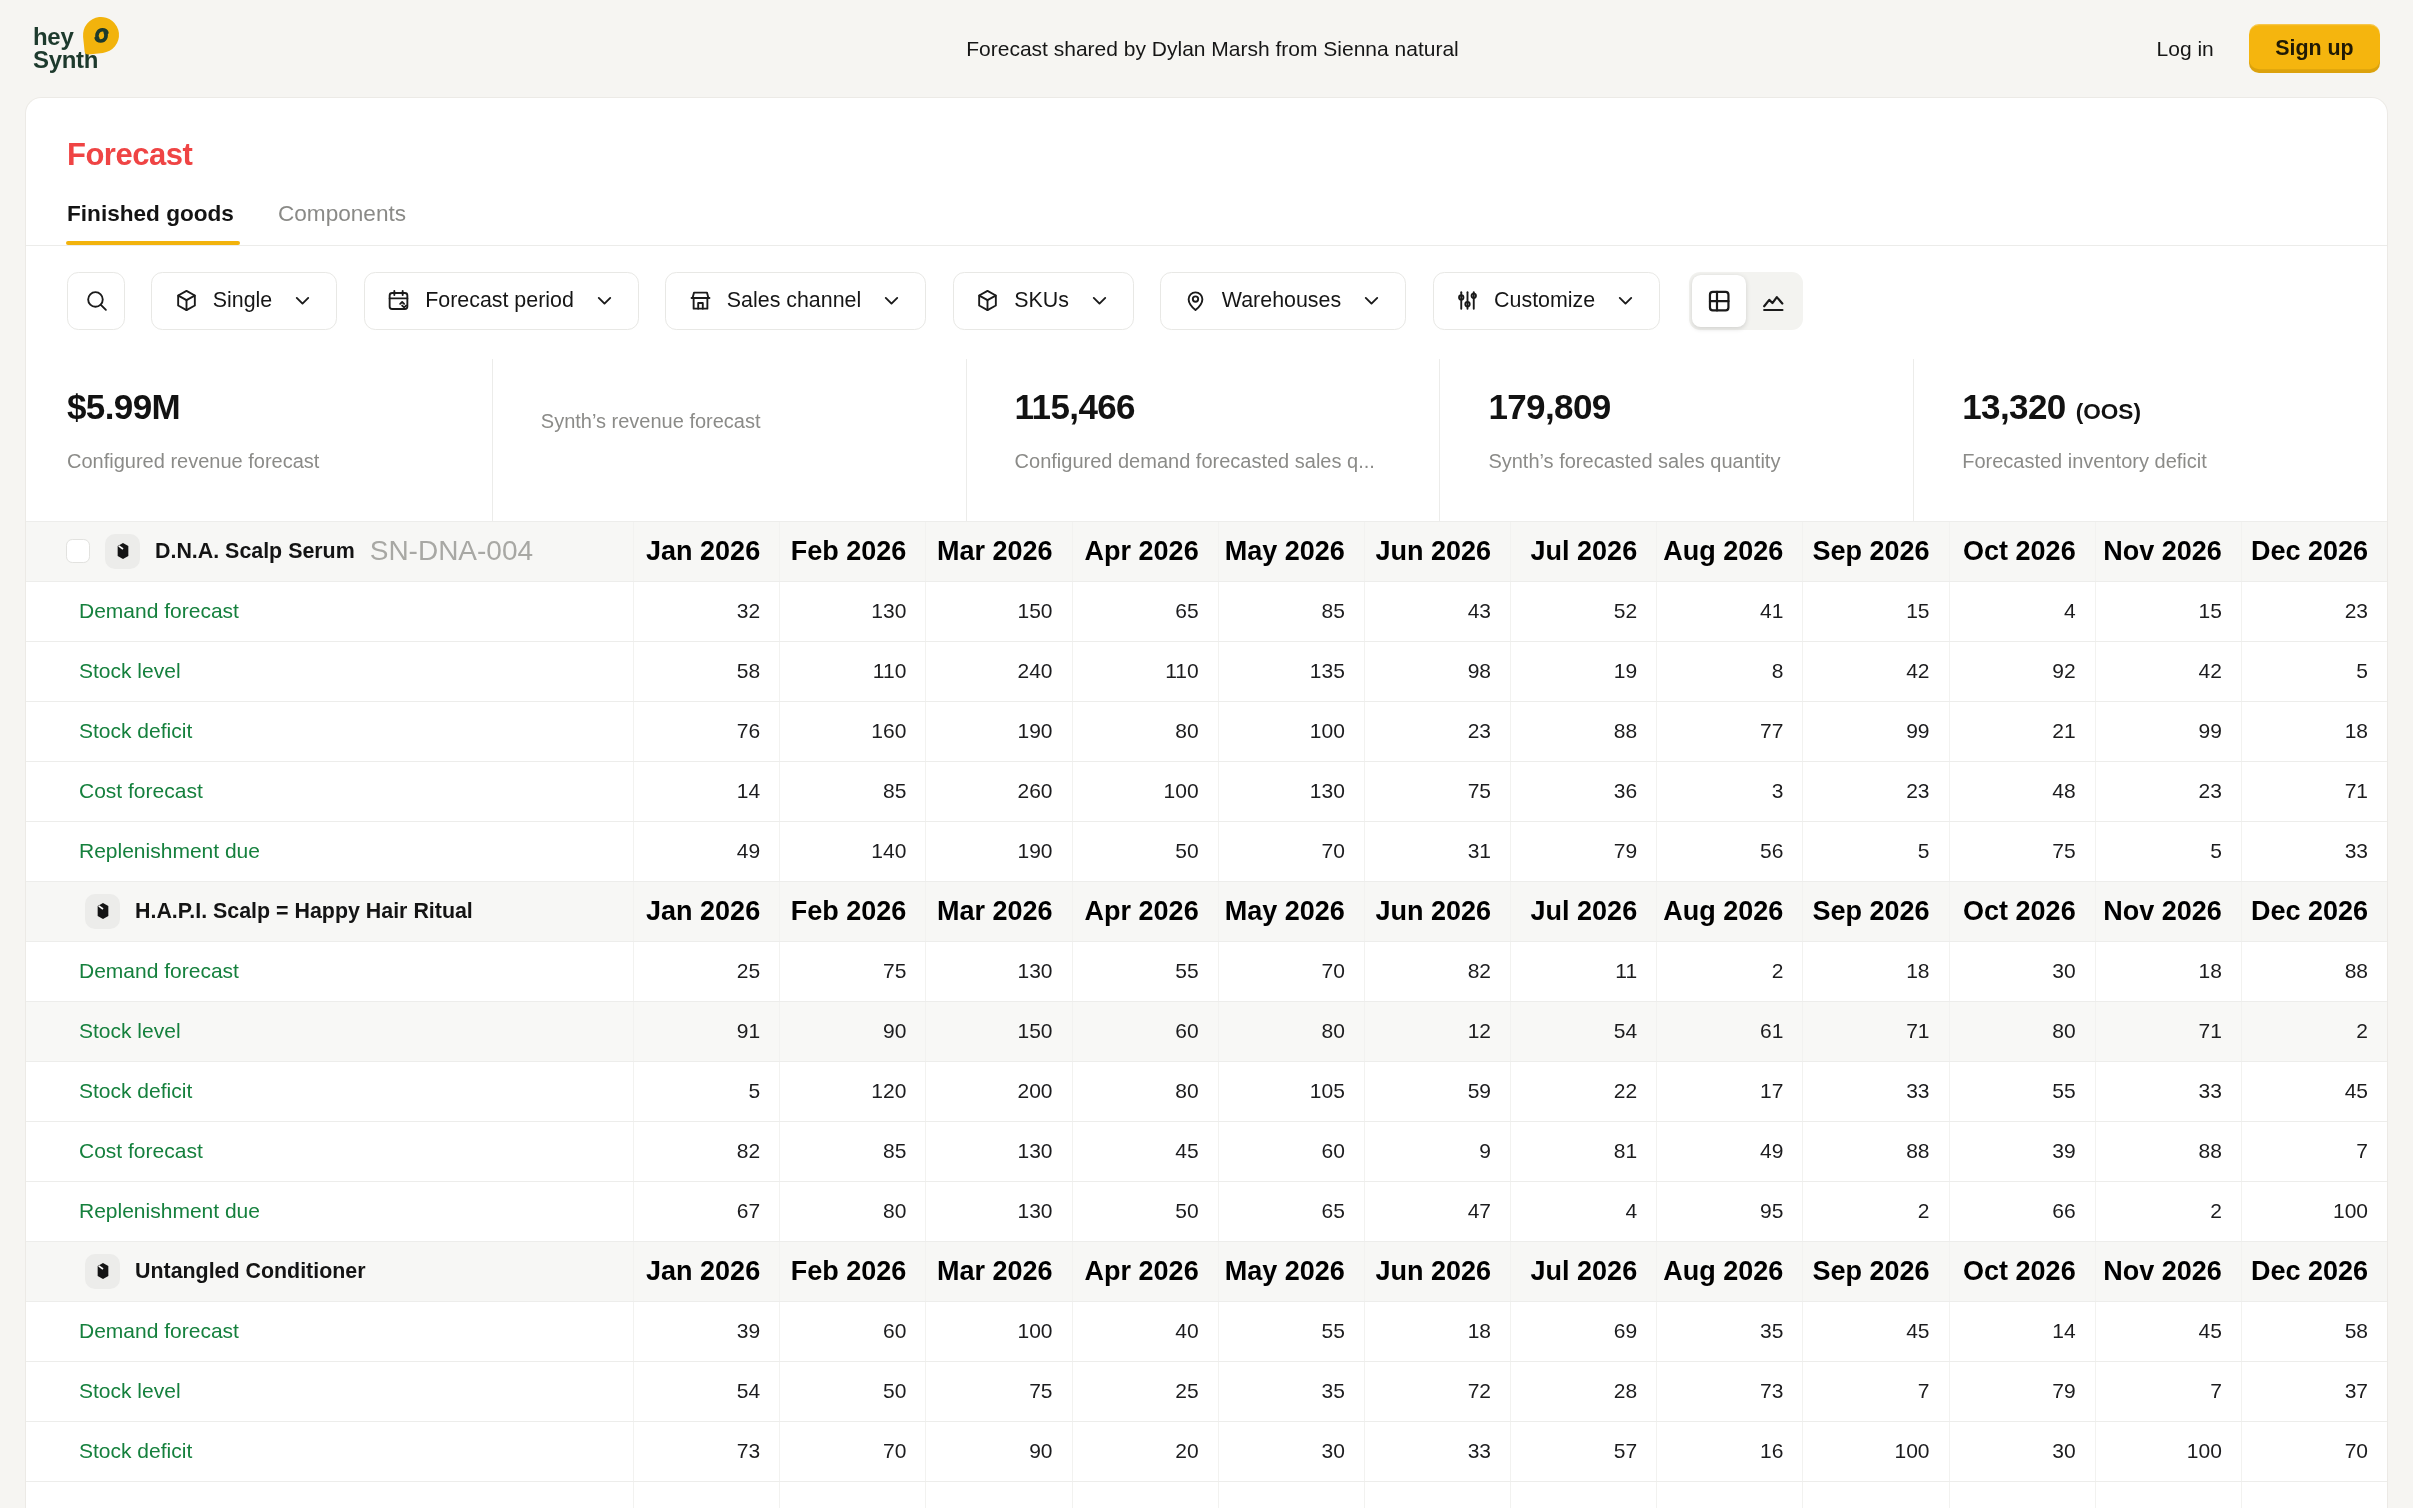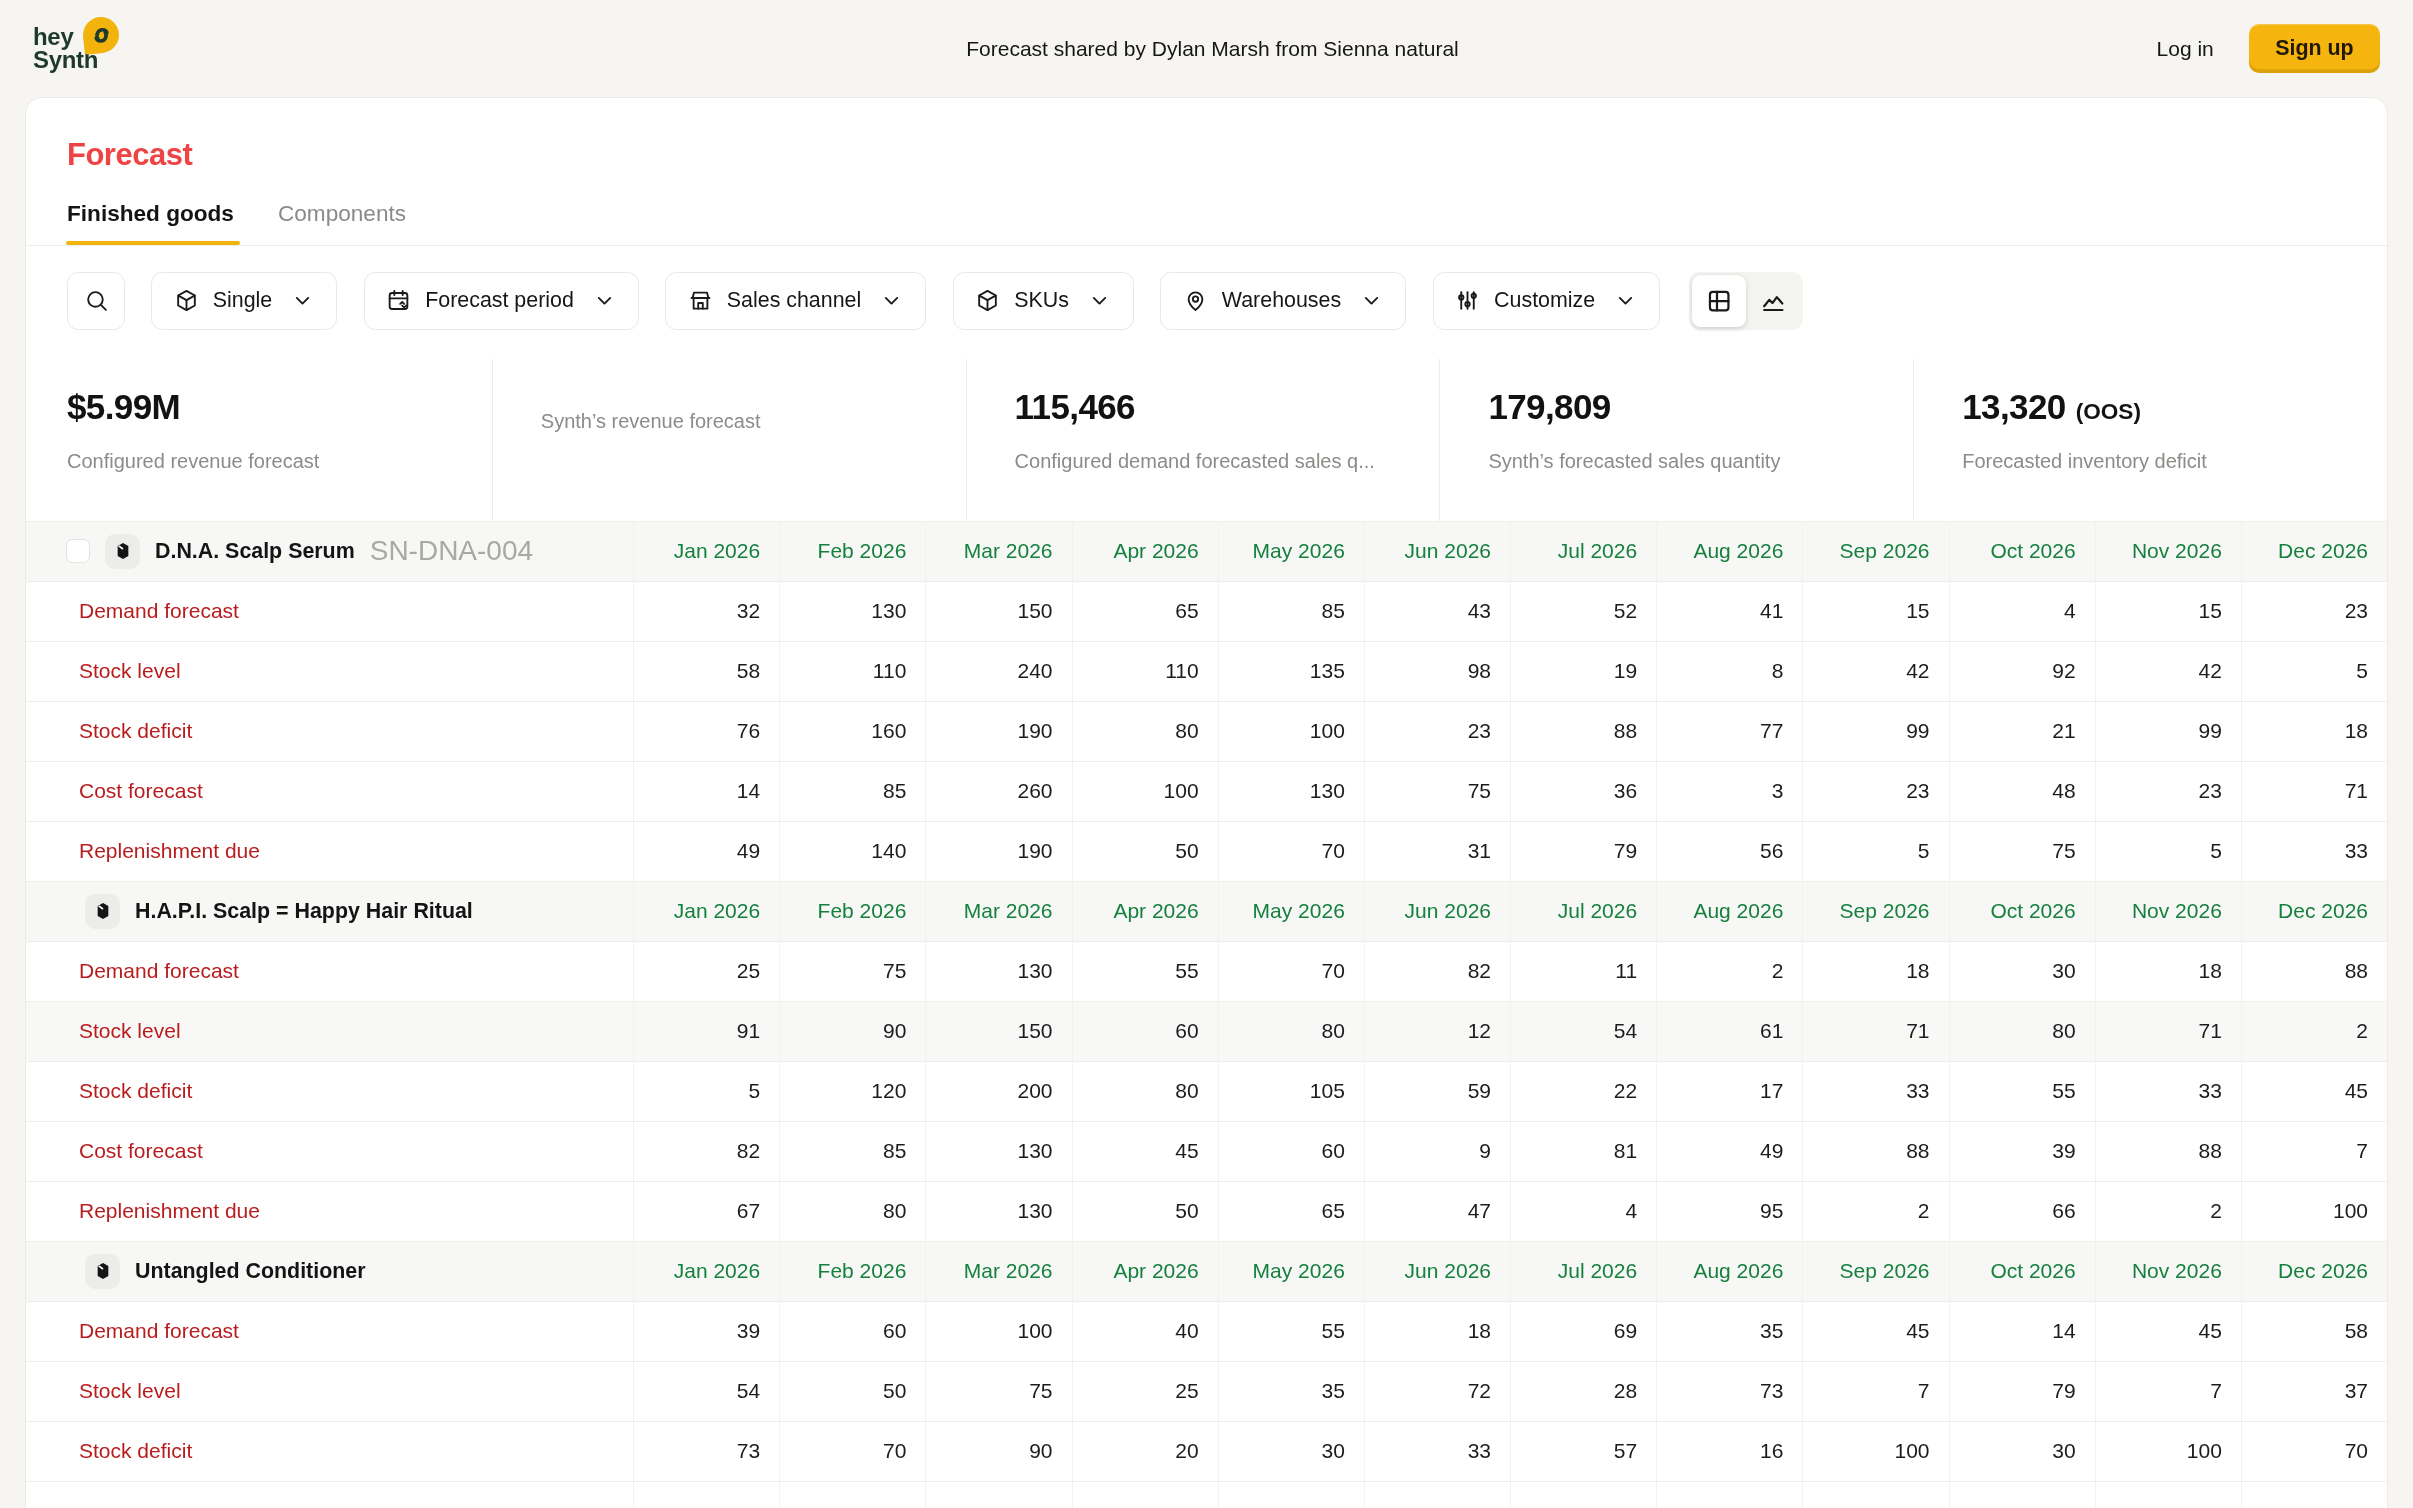--- a/index.html
+++ b/index.html
@@ -89,28 +89,28 @@
 
   
   .ftable{width:100%;}
   .trow{display:grid;grid-template-columns:607px repeat(12,1fr);height:60px;border-top:0.6px solid #ededeb;}
   .trow.prow{background:var(--header-bg);}
   .trow.hl{background:#f8f8f6;}
   .tcell{display:flex;align-items:center;min-width:0;}
   .tcell + .tcell{border-left:0.6px solid var(--col-border);}
   .labelcell{padding-left:40px;gap:15px;}
   .labelcell.no-check{padding-left:59px;}
-  .labelcell.metric{padding-left:53px;font-size:21px;color:#b91c1c;}
+  .labelcell.metric{padding-left:53px;font-size:21px;color:#15803d;}
   .checkbox{width:24px;height:24px;background:#fff;border:1.3px solid #e2e2df;border-radius:6.3px;flex:none;cursor:pointer;}
   .badge{width:35px;height:35px;background:#ececе9;background:#ececea;border-radius:10px;display:flex;align-items:center;justify-content:center;flex:none;}
   .badge svg{width:20px;height:20px;}
   .pname{font-size:21.4px;font-weight:600;color:#141414;white-space:nowrap;}
   .sku{font-size:28px;color:var(--sku-gray);white-space:nowrap;}
   .mcell,.vcell{justify-content:flex-end;padding-right:19px;font-variant-numeric:tabular-nums;}
-  .mcell{font-size:21px;font-weight:400;color:#15803d;white-space:nowrap;}
+  .mcell{font-size:27px;font-weight:700;color:#000000;white-space:nowrap;}
   .vcell{font-size:21px;color:#1c1c1e;}
   .trow.partial{border-top:0.6px solid #ededeb;}
 </style>
 </head>
 <body>
 
 <svg width="0" height="0" style="position:absolute" aria-hidden="true">
   <defs>
     <symbol id="i-search" viewBox="0 0 24 24">
         <circle cx="11" cy="11" r="7"></circle>

